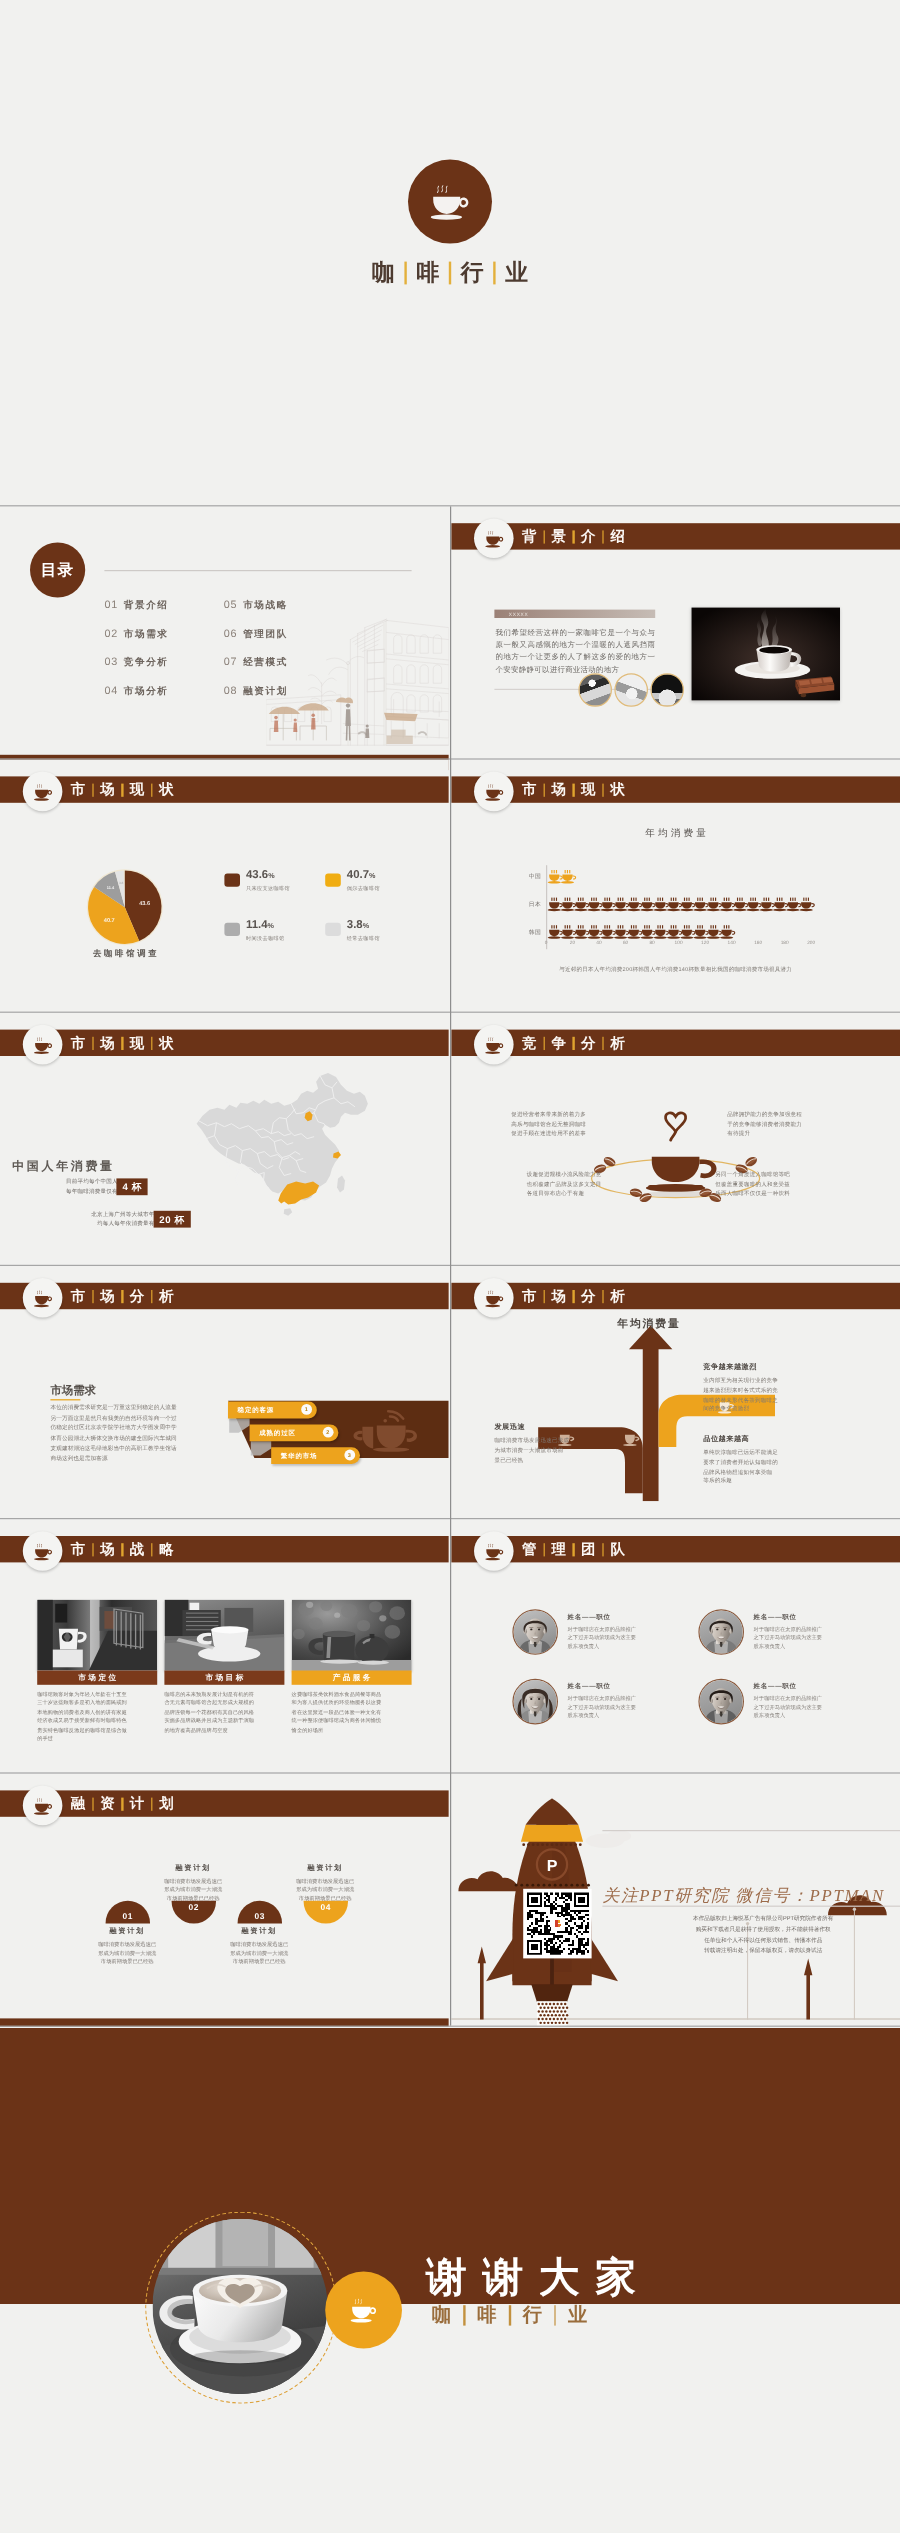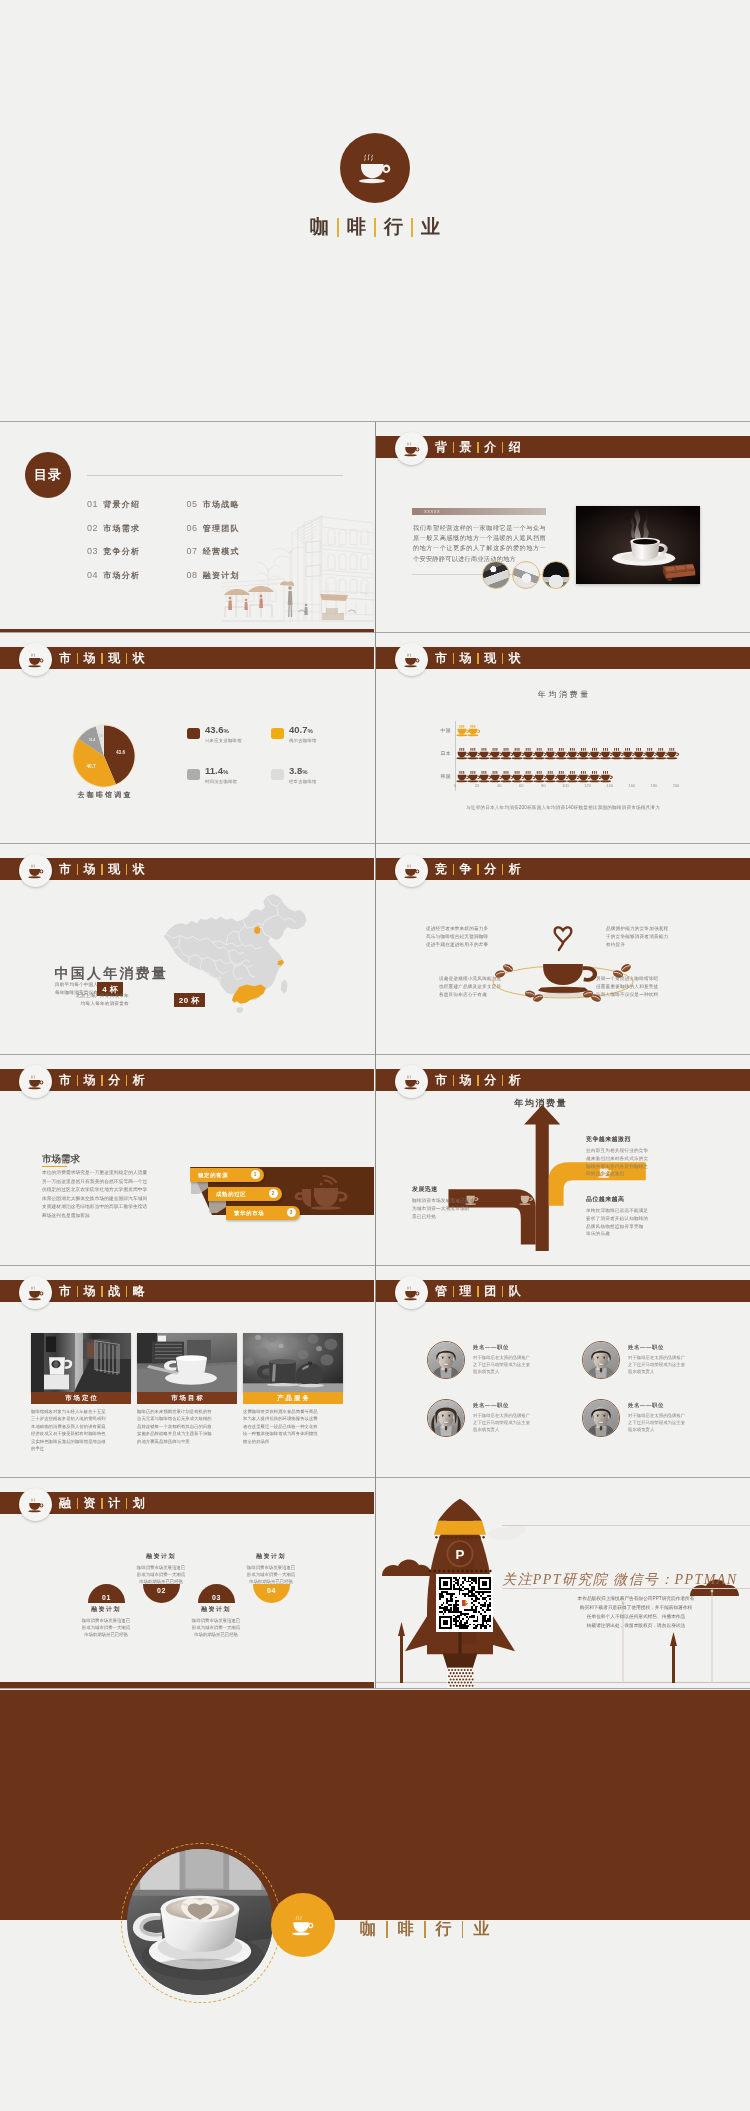--- a/index.html
+++ b/index.html
@@ -83,22 +83,22 @@
   
   .bar-title{position:absolute;left:0;top:56px;width:100%;text-align:center;color:#55504c;
      font-size:8px;font-weight:400;letter-spacing:2.6px;text-indent:2.6px;}
   .bar-wrap{position:absolute;left:79px;top:92px;width:221px;height:62px;}
   .bar-axis{position:absolute;left:79px;top:150px;width:221px;height:10px;}
   .bar-axis span{position:absolute;top:0;font-size:4px;color:#96918d;transform:translateX(-50%);}
   .bar-note{position:absolute;left:0;top:172px;width:100%;text-align:center;font-size:4.6px;
      color:#7f7a75;letter-spacing:.2px;}
 
   
-  .cn-head{position:absolute;left:8px;top:121px;width:160px;text-align:right;
-     color:#5f5a55;font-size:14px;font-weight:700;letter-spacing:2.2px;text-indent:2.2px;}
+  .cn-head{position:absolute;left:8px;top:121px;width:160px;text-align:left;
+     color:#5f5a55;font-size:10px;font-weight:700;letter-spacing:2.2px;text-indent:2.2px;}
   .cn-row{position:absolute;display:flex;align-items:center;}
   .cn-row .txt{font-size:4.6px;color:#6f6a66;line-height:8px;text-align:right;letter-spacing:.2px;}
   .cn-row .val{margin-left:-1px;background:#6b3317;padding:1.5px 5px;font-size:8px;
      font-weight:700;color:#fff;letter-spacing:.5px;}
 
   
   .cp-txt{position:absolute;font-size:4.6px;line-height:8px;color:#7b756f;letter-spacing:.2px;
      white-space:pre-line;}
 
   
@@ -928,21 +928,21 @@
   </g>
 </svg>
   <div class="cn-head">中国人年消费量</div>
   <div class="cn-row" style="left:55px;top:137px;">
     <div class="txt">
       <div>目前平均每个中国人</div>
       <div>每年咖啡消费量仅有</div>
     </div>
     <div class="val">4 杯</div>
   </div>
-  <div class="cn-row" style="left:76px;top:148px;gap:46px;">
+  <div class="cn-row" style="left:76px;top:164px;">
     <div class="txt">
       <div>北京上海广州等大城市年</div>
       <div>均每人每年依消费量有</div>
     </div>
     <div class="val">20 杯</div>
   </div>
 </div>
 
 <div class="slide" style="left:376px;top:844px;width:374px;height:210px;">
   <div class="hdr"></div>
@@ -2127,20 +2127,21 @@
         <path d="M30.5 24 C27 28.2 32 30 28.6 34.2 C27.8 35.2 29 36.2 29.8 35.2 C33.2 31 28.2 29.2 31.6 25 C32.4 24 31.3 23 30.5 24 Z"></path>
         <path d="M37.5 23 C34 27.2 39 29 35.6 33.2 C34.8 34.2 36 35.2 36.8 34.2 C40.2 30 35.2 28.2 38.6 24 C39.4 23 38.3 22 37.5 23 Z"></path>
         <path d="M44.5 24 C41 28.2 46 30 42.6 34.2 C41.8 35.2 43 36.2 43.8 35.2 C47.2 31 42.2 29.2 45.6 25 C46.4 24 45.3 23 44.5 24 Z"></path>
         <path d="M22 42 L67 42 L67 47 C67 60.5 57 70.5 44.5 70.5 C32 70.5 22 60.5 22 47 Z"></path>
         <path d="M70.6 43.4 C76.4 42.4 80.6 46.4 80.6 51.6 C80.6 56.8 76.4 60.8 71 59.8 C67.4 59.2 65 55.8 65 51.6 C65 47.4 67.2 44 70.6 43.4 Z
                  M71.4 47.4 C69.8 47.8 68.8 49.4 68.8 51.6 C68.8 53.8 69.8 55.4 71.4 55.8 C73.9 56.4 76.6 54.2 76.6 51.6 C76.6 49 73.9 46.8 71.4 47.4 Z"></path>
         <ellipse cx="44" cy="76" rx="26" ry="4.4"></ellipse>
       </g>
     </svg>
       </div>
+  <div class="tk-title">谢谢大家</div>
   <div class="tk-sub">
     <span class="ch">咖</span>
     <span class="bar"></span>
     <span class="ch">啡</span>
     <span class="bar"></span>
     <span class="ch">行</span>
     <span class="bar"></span>
     <span class="ch">业</span>
   </div>
 </div>

